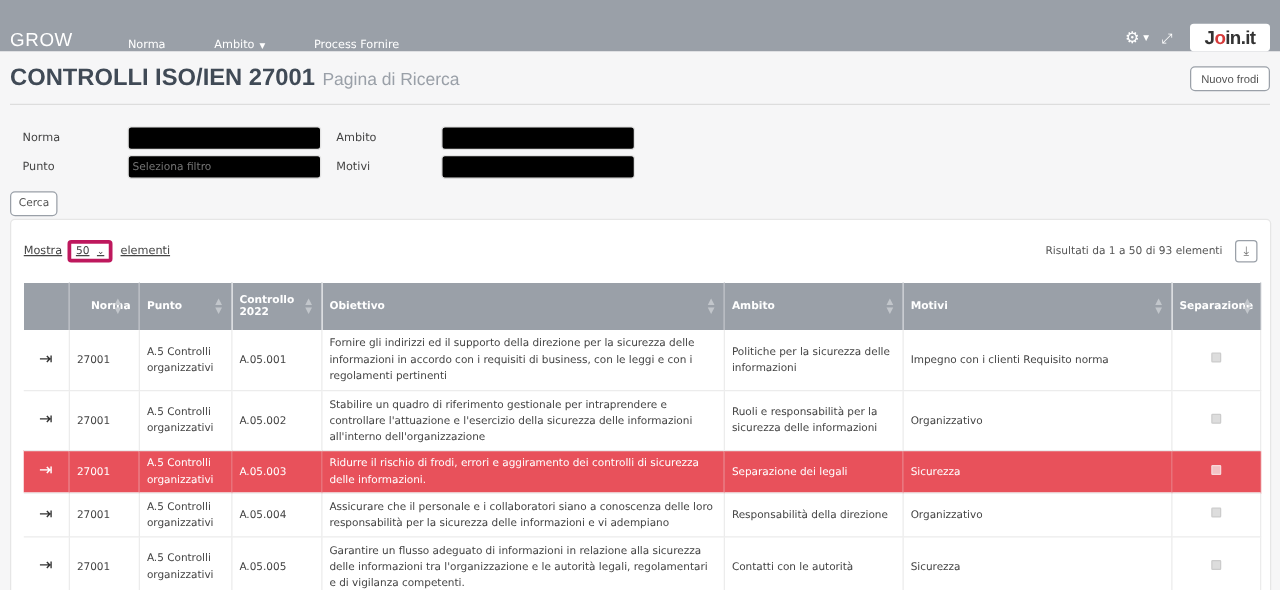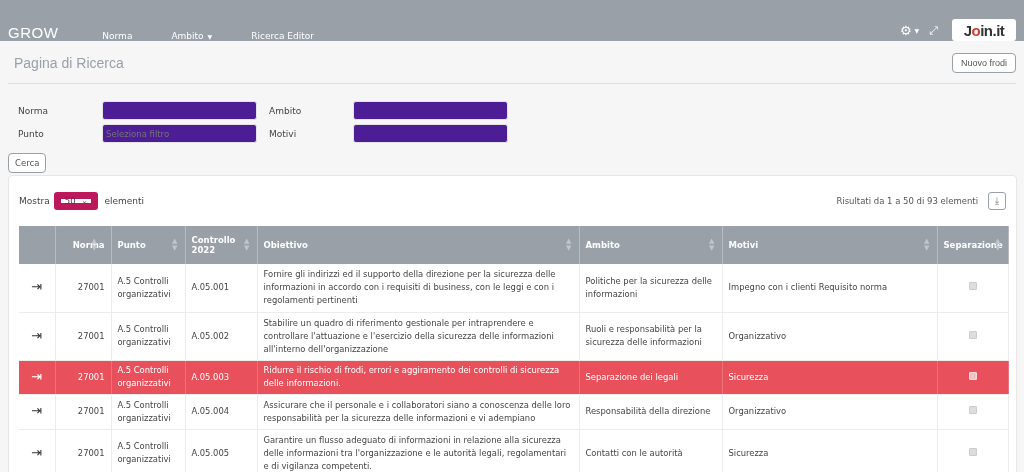--- a/index.html
+++ b/index.html
@@ -23,72 +23,73 @@
   .page-title { font-size: 19px; font-weight: bold; color: #404a56; font-family: "Liberation Sans", sans-serif; }
   .page-sub { font-size: 14px; color: #9aa0a8; margin-left: 6px; font-family: "Liberation Sans", sans-serif; }
   .new-btn { margin-left: auto; border: 1px solid #9aa0a8; border-radius: 4px; background: #fff; padding: 4px 8px; font-size: 9px; color: #555; cursor: pointer; }
   .title-sep { margin: 0 8px; border-top: 1px solid #ddd; }
 
   
   .filters { padding: 15px 18px 0 18px; }
   .filter-row { display: flex; align-items: center; height: 23px; }
   .flabel { width: 84px; font-size: 9px; color: #444; }
   .flabel2 { width: 84px; font-size: 9px; color: #444; margin-left: 12px; }
-  .finput { width: 155px; height: 19px; border: 1px solid #e3e3e3; border-radius: 3px; background: #4c1d95; font-size: 8.5px; color: #888; padding: 0 3px; font-family: "DejaVu Sans", sans-serif; }
+  .finput { width: 155px; height: 19px; border: 1px solid #e3e3e3; border-radius: 3px; background: #000000; font-size: 8.5px; color: #888; padding: 0 3px; font-family: "DejaVu Sans", sans-serif; }
   .search-btn { margin: 8px 0 0 8px; border: 1px solid #9aa0a8; border-radius: 4px; background: #fff; padding: 4px 6px; font-size: 8.5px; color: #555; cursor: pointer; display: inline-block; }
 
   
   .card { position: absolute; left: 8px; top: 175px; width: 1009px; height: 310px; background: #fff; border: 1px solid #e6e6e6; border-radius: 4px; }
   .table-top { display: flex; align-items: center; height: 50px; padding: 0 10px; }
-  .show { font-size: 9px; color: #444; display: flex; align-items: center; }
-  .show-sel { border: 7px solid #be185d; border-radius: 3px; height: 18px; padding: 0 4px; margin: 0 6px 0 4px; display: flex; align-items: center; font-size: 8.5px; color: #444; cursor: pointer; }
+  .show { font-size: 9px; color: #444; display: flex; align-items: center; text-decoration: underline; }
+  .show-sel { border: 3px solid #be185d; border-radius: 3px; height: 18px; padding: 0 4px; margin: 0 6px 0 4px; display: flex; align-items: center; font-size: 8.5px; color: #444; cursor: pointer; }
   .show-sel .chev { font-size: 7px; margin-left: 6px; }
   .results { margin-left: auto; font-size: 8.5px; color: #555; margin-right: 10px; }
   .dl-btn { width: 18px; height: 18px; border: 1px solid #9aa0a8; border-radius: 3px; display: flex; align-items: center; justify-content: center; font-size: 10px; color: #777; cursor: pointer; }
 
   table { border-collapse: collapse; margin-left: 10px; width: 989px; table-layout: fixed; }
   th { background: #9aa0a8; color: #fff; font-size: 8.5px; font-weight: bold; text-align: left; padding: 0 6px; height: 38px; border-right: 1px solid #b8bcc2; position: relative; vertical-align: middle; }
   th .sort { position: absolute; right: 7px; top: 50%; transform: translateY(-50%); color: #c2c6cb; font-size: 7px; line-height: 7px; }
   th.first .sort { right: auto; left: 36px; }
   td { font-size: 8.4px; color: #444; padding: 3px 6px; border-right: 1px solid #ececec; border-bottom: 1px solid #ececec; vertical-align: middle; line-height: 13px; height: 48px; }
   tr.short td { height: 35px; }
   tr.sel td { background: #e8515b; color: #fff; border-right-color: #e8737b; height: 34px; }
-  td.num { text-align: right; }
+  td.num { }
   td.center { text-align: center; }
   .login-icon { font-size: 13px; color: #333; cursor: pointer; }
   tr.sel .login-icon { color: #fff; }
   .chk { display: inline-block; width: 8px; height: 8px; background: #ddd; border: 1px solid #ccc; border-radius: 1px; }
   tr.sel .chk { background: #f3c2c5; border-color: #f8d9db; }
 </style>
 </head>
 <body>
 
 
 
 <div class="navbar">
   <span class="brand">GROW</span>
   <span class="nav-item">Norma</span>
   <span class="nav-item">
     <span>Ambito</span>
     <span class="caret">▼</span>
   </span>
-  <span class="nav-item">Ricerca Editor</span>
+  <span class="nav-item">Process Fornire</span>
   <div class="nav-right">
     <span class="gear">⚙</span>
     <span class="gear-caret">▼</span>
     <span class="expand">⤢</span>
     <div class="logo">
       <span>J</span>
         <span class="o">o</span>
         <span>in.it</span>
     </div>
   </div>
 </div>
 
 <div class="title-row">
+  <span class="page-title">CONTROLLI ISO/IEN 27001</span>
   <span class="page-sub">Pagina di Ricerca</span>
   <button class="new-btn">Nuovo frodi</button>
 </div>
 <div class="title-sep"></div>
 
 <div class="filters">
   <div class="filter-row">
     <span class="flabel">Norma</span>
     <input class="finput" placeholder="" style="">
     <span class="flabel2">Ambito</span>

